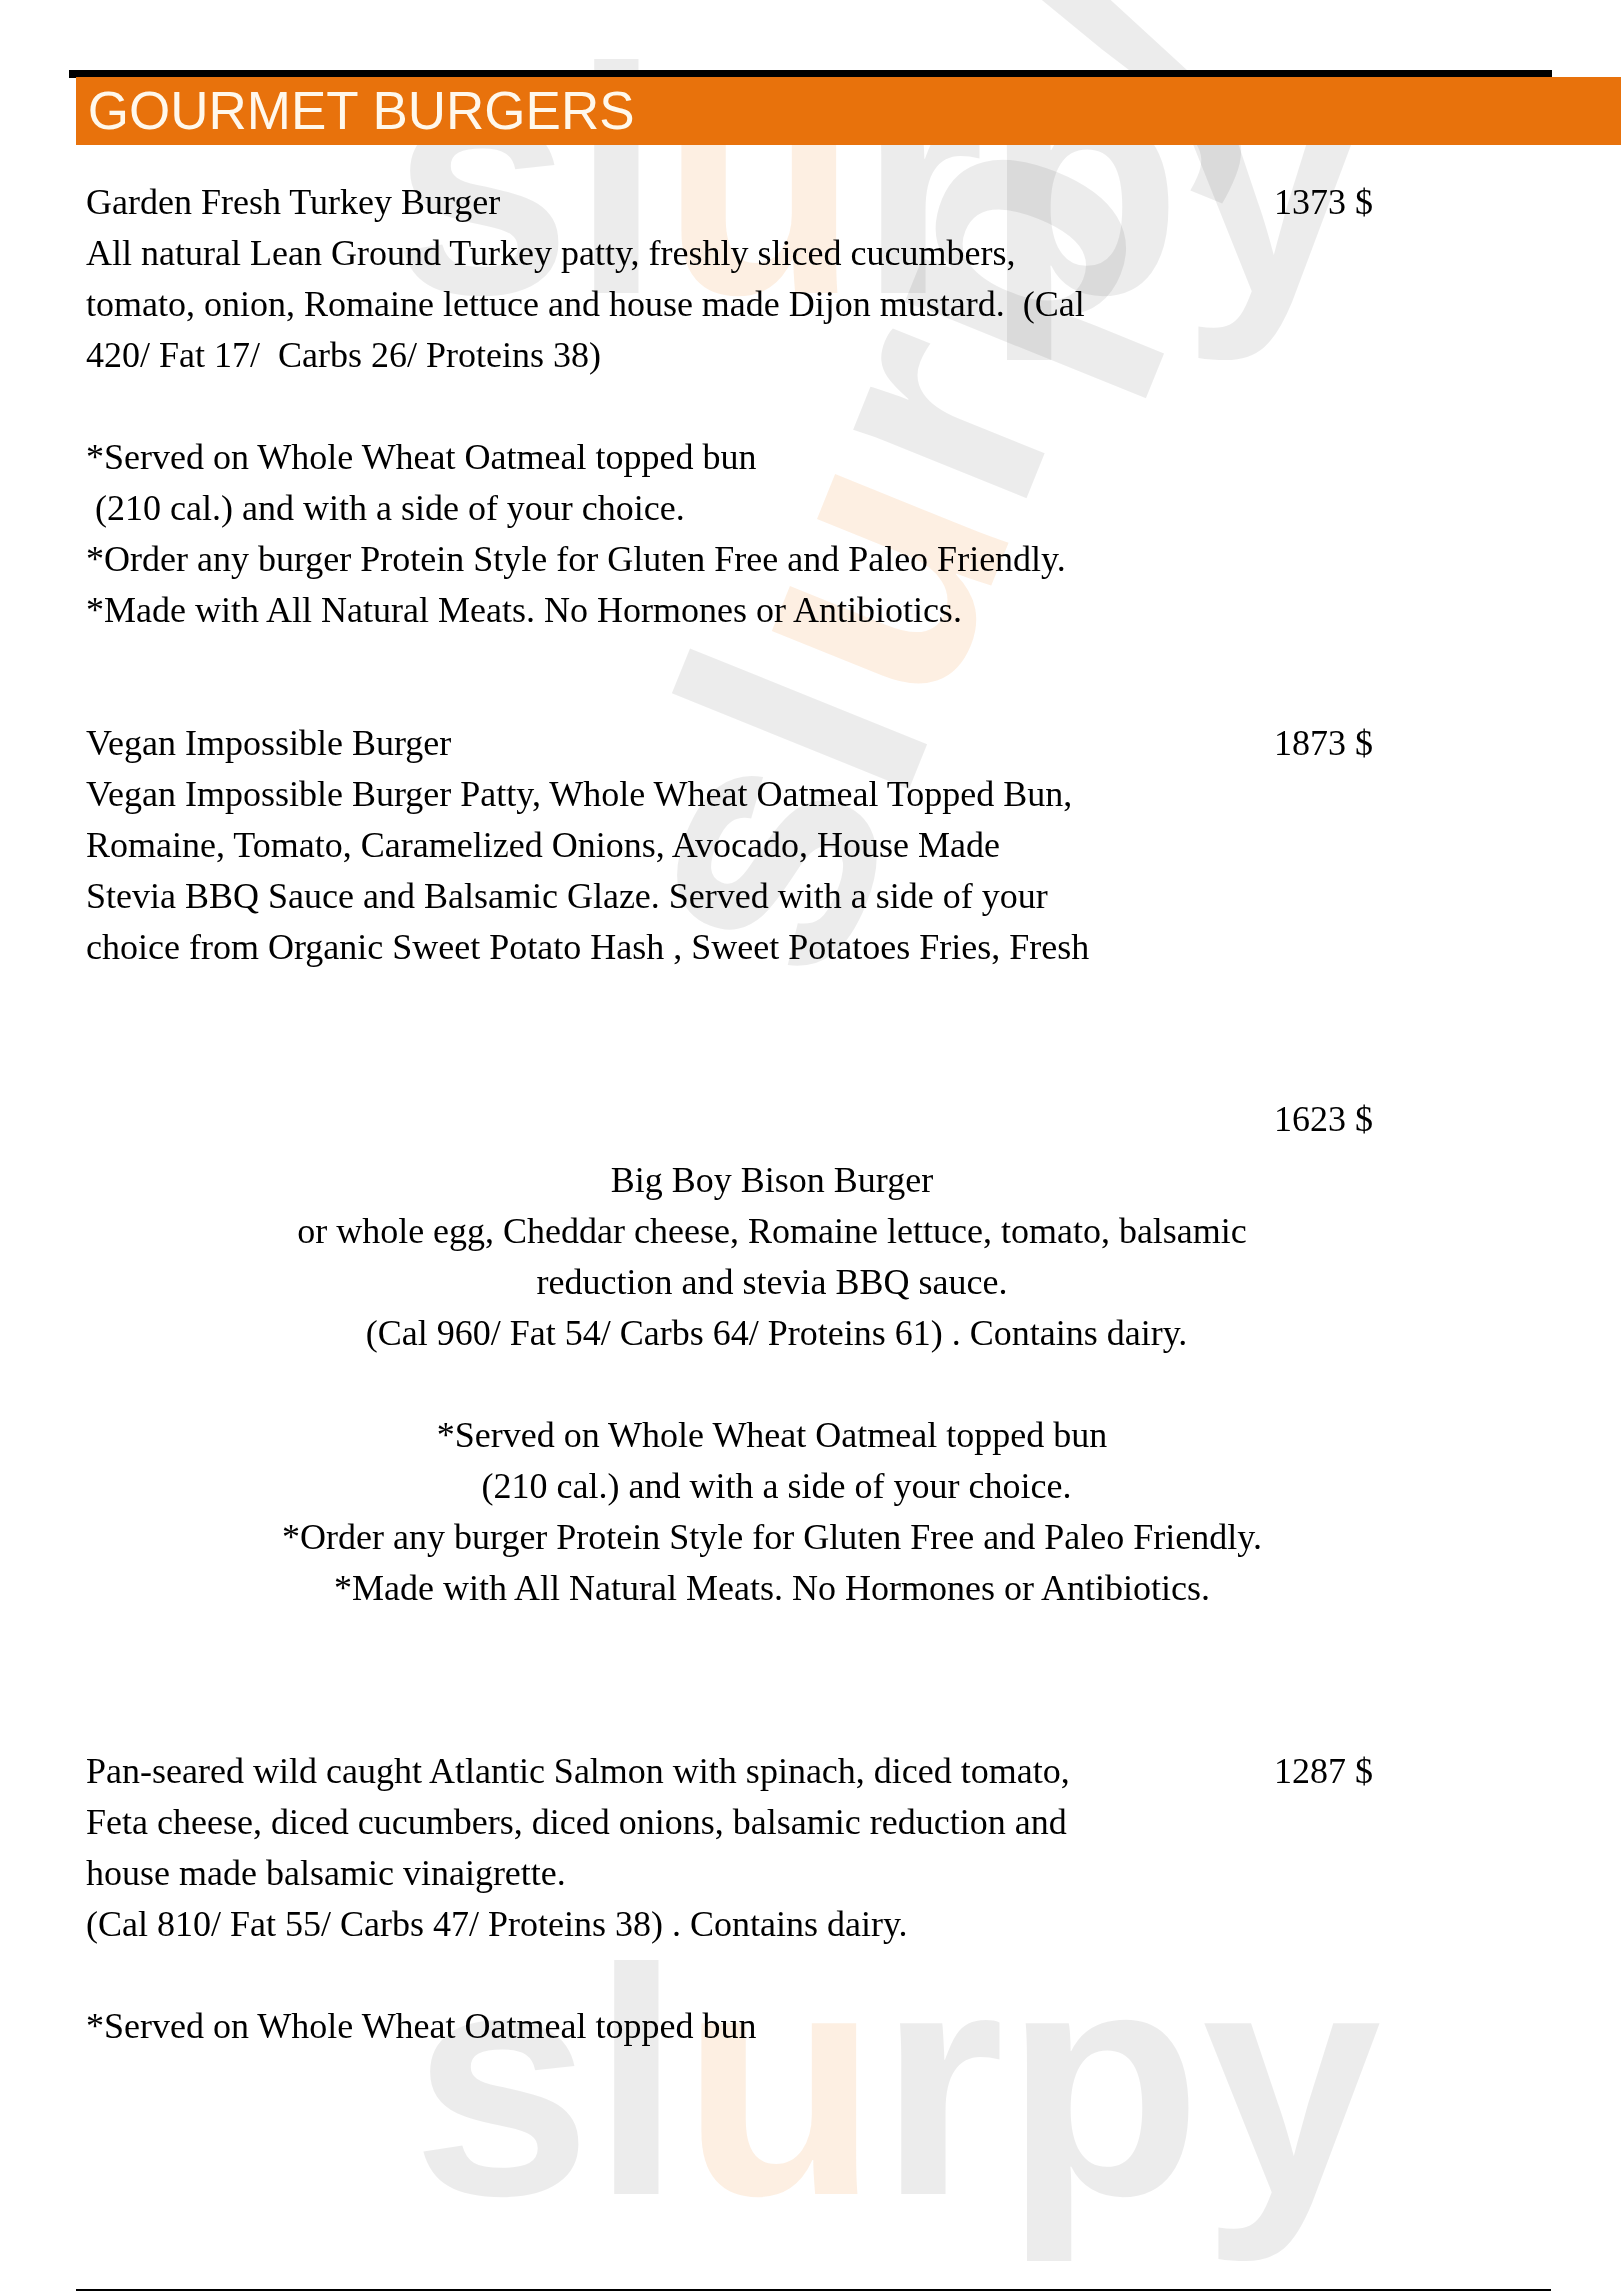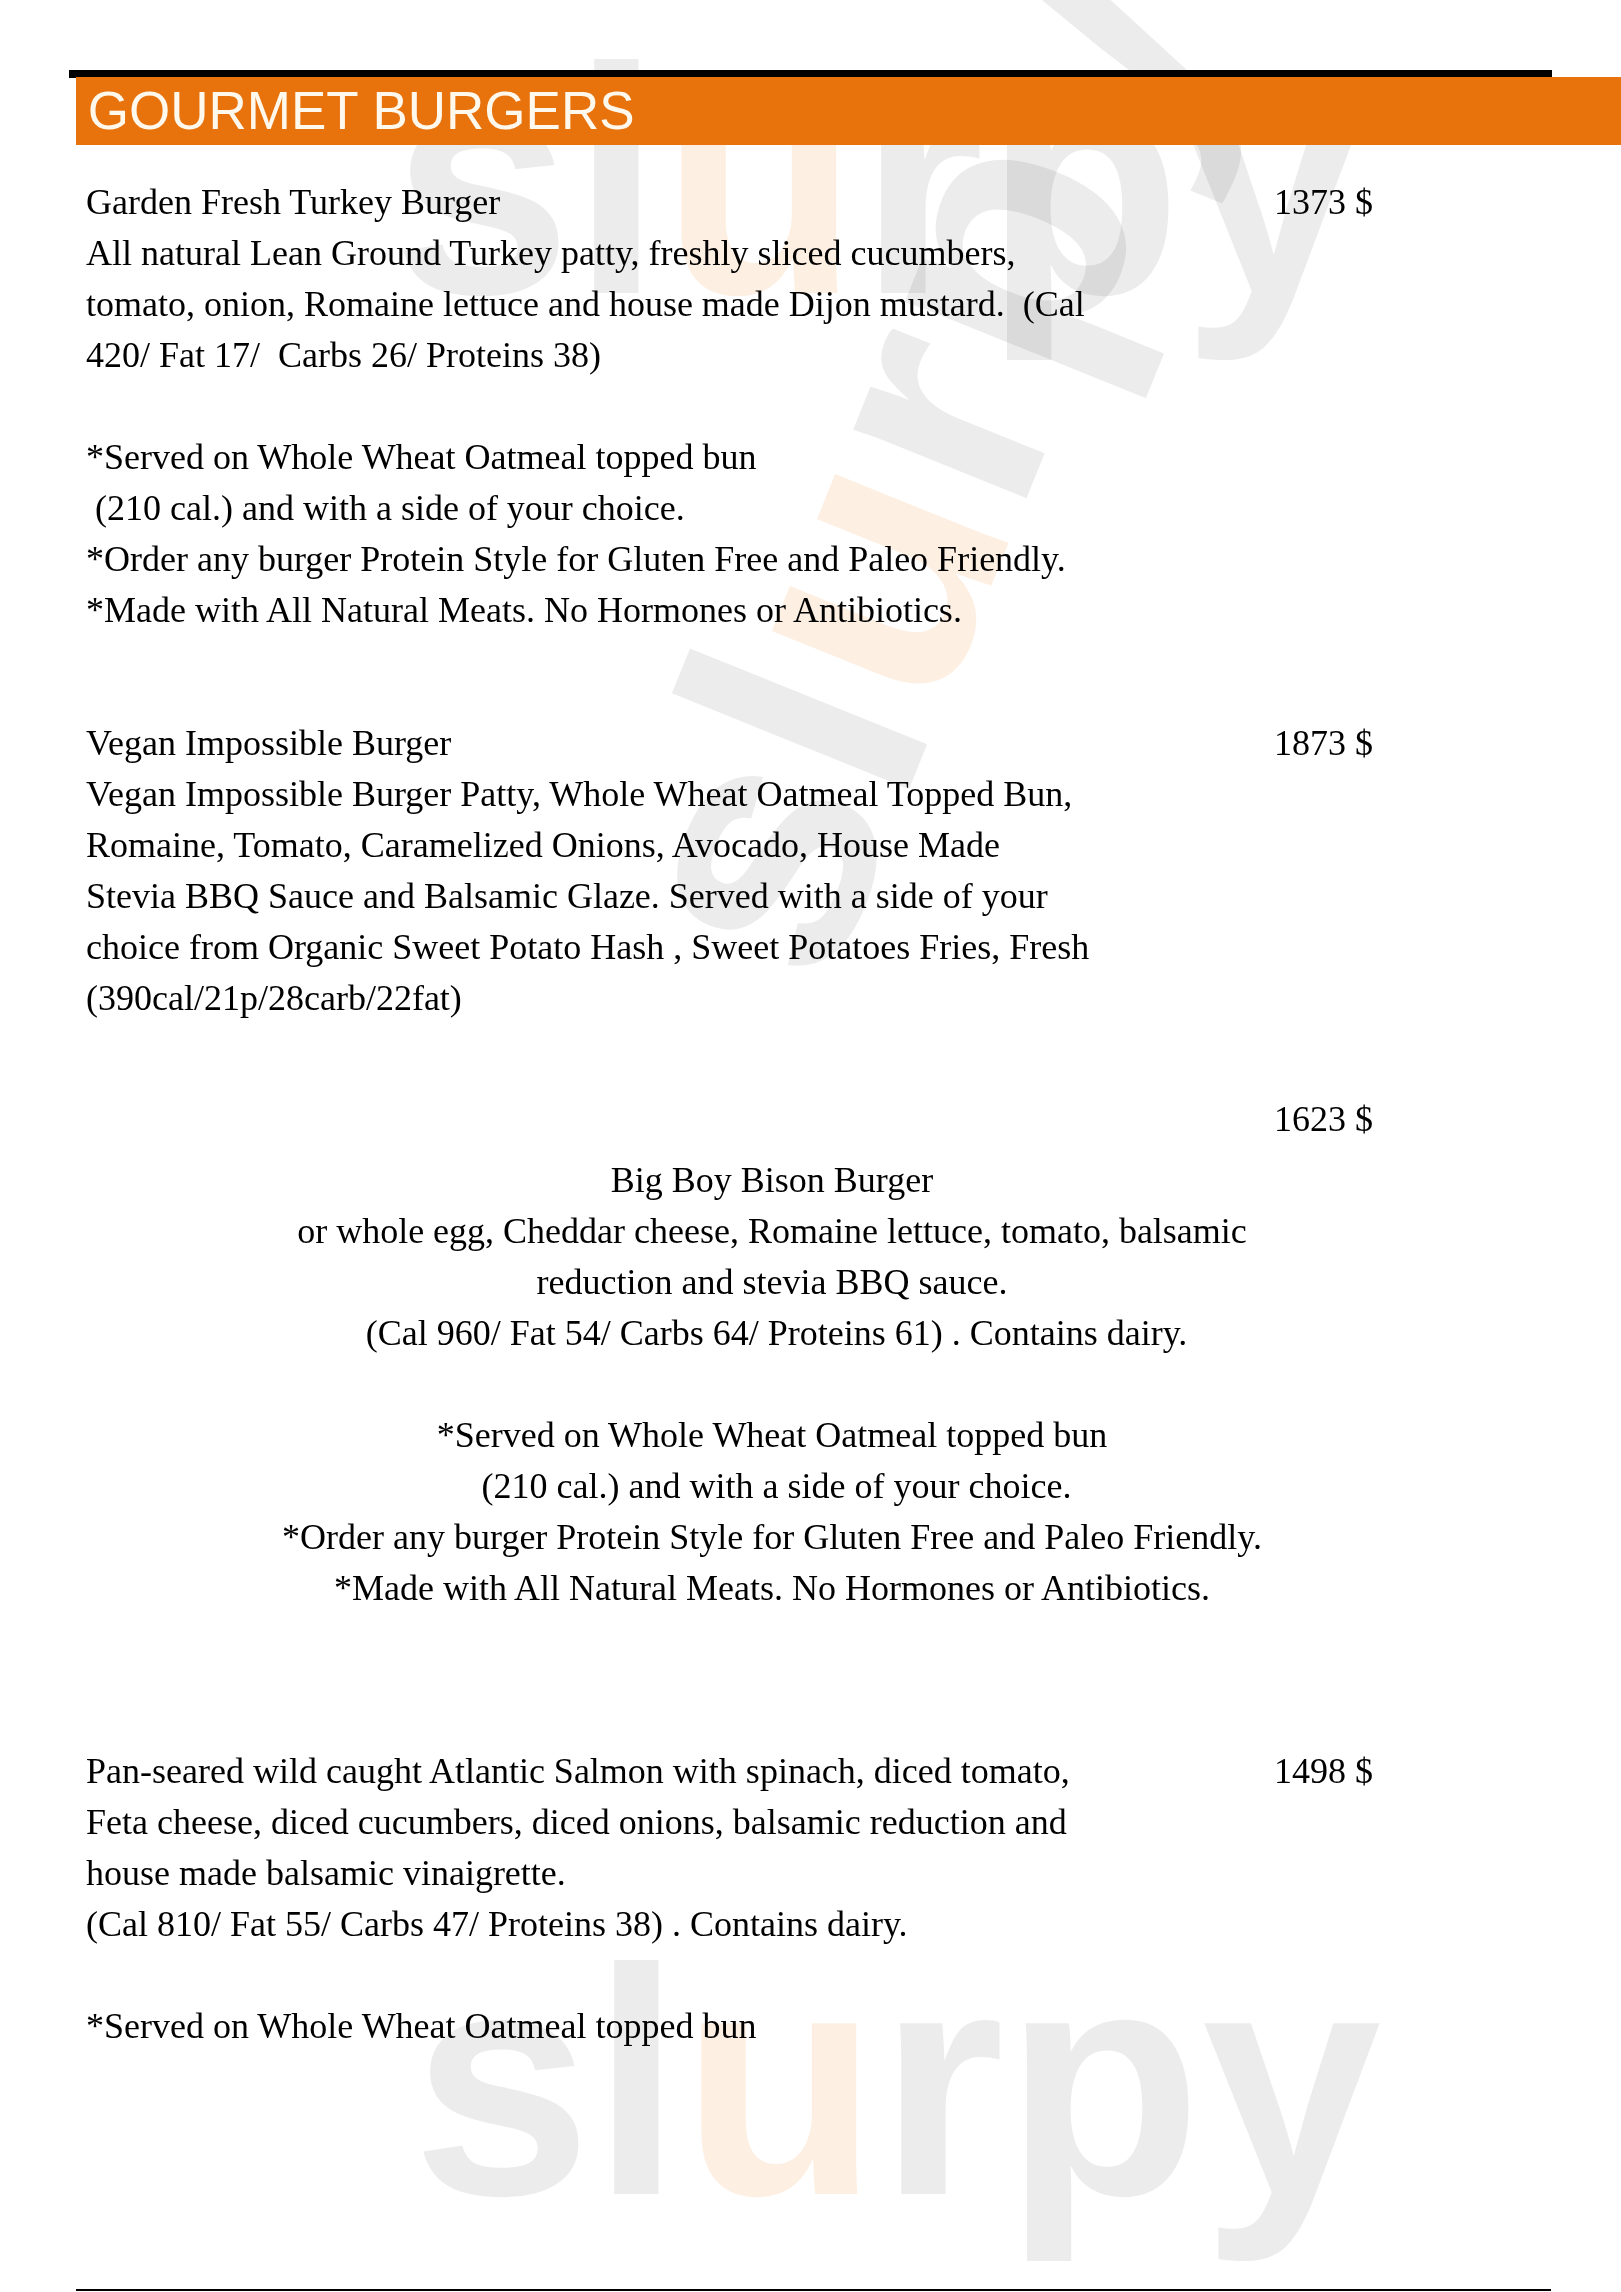--- a/index.html
+++ b/index.html
@@ -46,21 +46,20 @@
   <div class="line">*Made with All Natural Meats. No Hormones or Antibiotics.</div>
 </div>
 <div class="price" style="top:177px;">1373 $</div>
 
 <div class="item" style="top:718px;">
   <div class="line">Vegan Impossible Burger</div>
   <div class="line">Vegan Impossible Burger Patty, Whole Wheat Oatmeal Topped Bun,</div>
   <div class="line">Romaine, Tomato, Caramelized Onions, Avocado, House Made</div>
   <div class="line">Stevia BBQ Sauce and Balsamic Glaze. Served with a side of your</div>
   <div class="line">choice from Organic Sweet Potato Hash , Sweet Potatoes Fries, Fresh</div>
-  <div class="line">(390cal/21p/28carb/22fat)</div>
 </div>
 <div class="price" style="top:718px;">1873 $</div>
 
 <div class="item" style="top:1155px;text-align:center;">
   <div class="line">Big Boy Bison Burger</div>
   <div class="line">or whole egg, Cheddar cheese, Romaine lettuce, tomato, balsamic</div>
   <div class="line">reduction and stevia BBQ sauce.</div>
   <div class="line"> (Cal 960/ Fat 54/ Carbs 64/ Proteins 61) . Contains dairy.</div>
   <div class="line"></div>
   <div class="line">*Served on Whole Wheat Oatmeal topped bun</div>
@@ -71,16 +70,16 @@
 <div class="price" style="top:1094px;">1623 $</div>
 
 <div class="item" style="top:1746px;">
   <div class="line">Pan-seared wild caught Atlantic Salmon with spinach, diced tomato,</div>
   <div class="line">Feta cheese, diced cucumbers, diced onions, balsamic reduction and</div>
   <div class="line">house made balsamic vinaigrette.</div>
   <div class="line">(Cal 810/ Fat 55/ Carbs 47/ Proteins 38) . Contains dairy.</div>
   <div class="line"></div>
   <div class="line">*Served on Whole Wheat Oatmeal topped bun</div>
 </div>
-<div class="price" style="top:1746px;">1498 $</div>
+<div class="price" style="top:1746px;">1287 $</div>
 
 <div class="bottom-rule"></div>
 
 
 </body></html>

